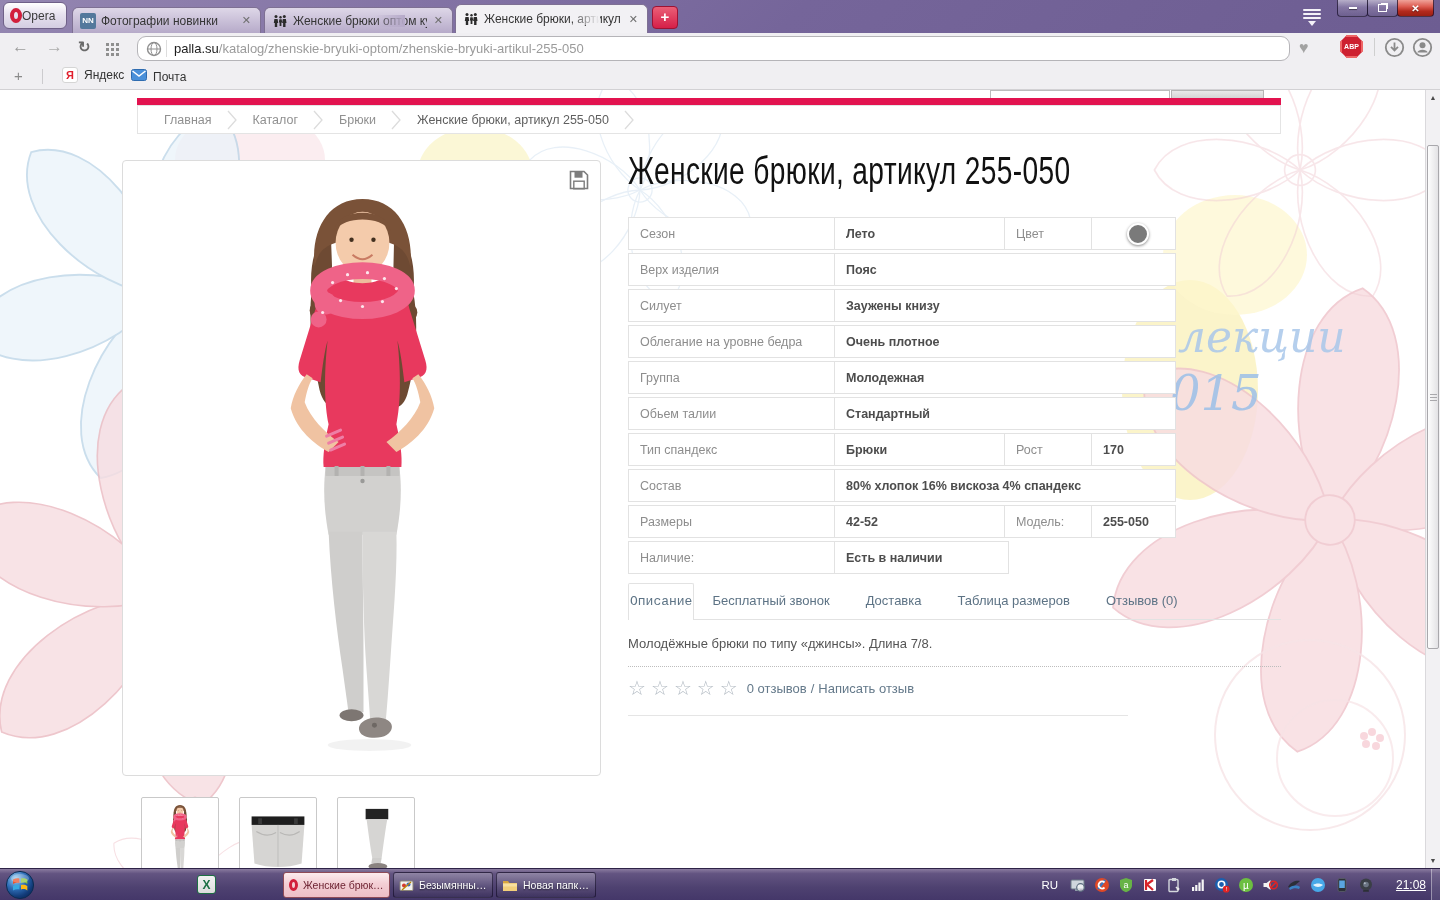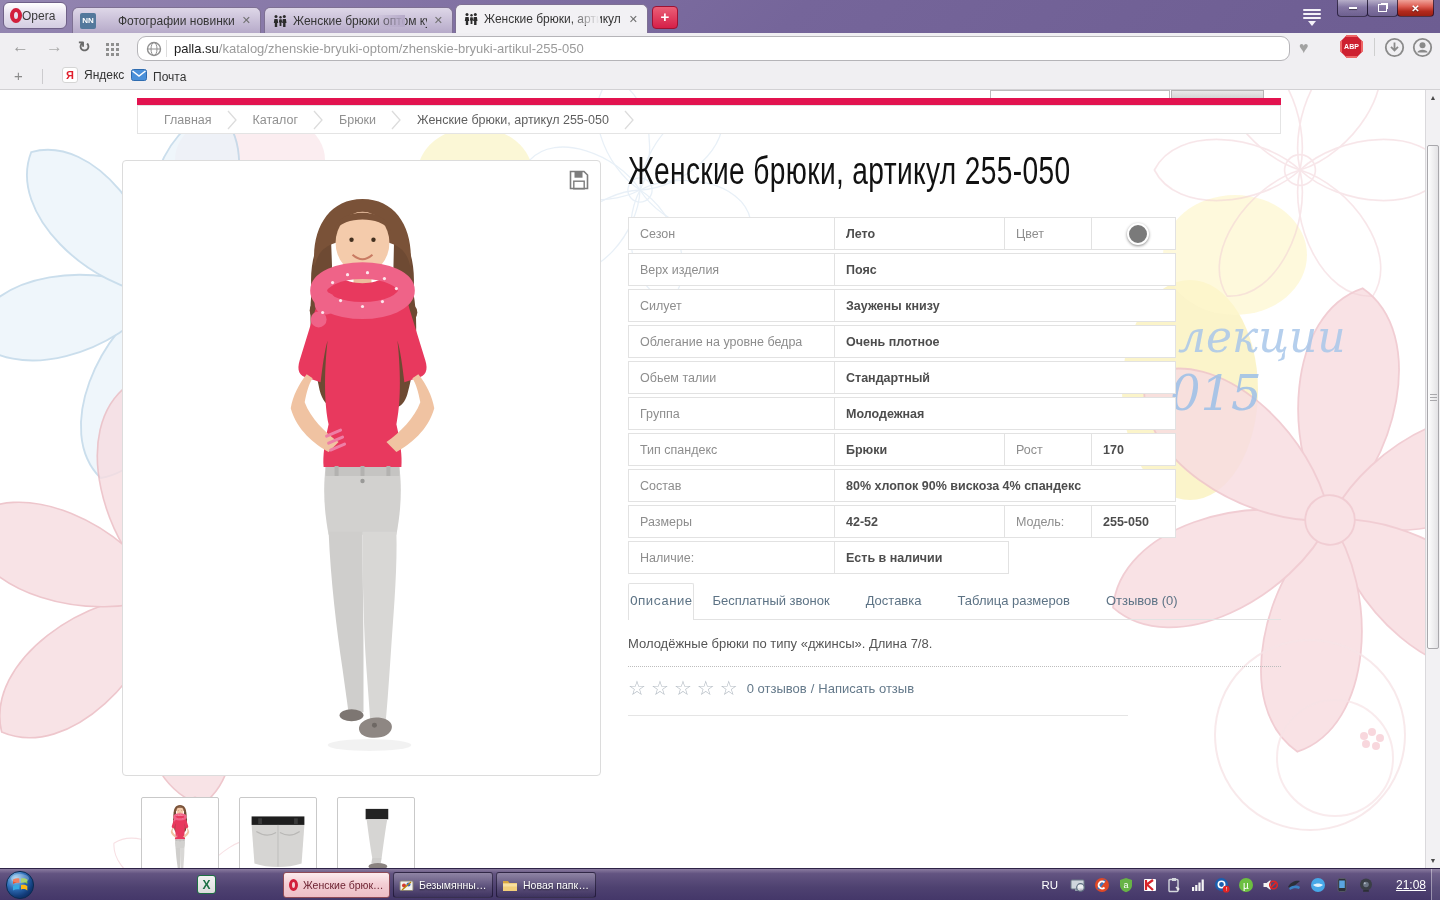--- a/index.html
+++ b/index.html
@@ -141,21 +141,21 @@
 </style>
 </head>
 <body>
 
 <div id="titlebar">
   <div id="opera-btn">
     <span class="o-ring"></span>
     <span>Opera</span>
   </div>
 
-  <div class="tab" style="left:72px;width:189px;text-align:right;">
+  <div class="tab" style="left:72px;width:189px;">
     <span class="fav fav-nn">NN</span>
     <span class="ttl">Фотографии новинки</span>
     <span class="close">✕</span>
   </div>
   <div class="tab" style="left:264px;width:189px;">
     <span class="fav">
       <svg width="14" height="14" viewBox="0 0 14 14">
           <g fill="#2b2b2b">
         <circle cx="3" cy="2.6" r="1.5"></circle>
             <path d="M1.4,5 h3.2 l.6,4 h-1 v4 h-2.4 v-4 h-1 z"></path>
@@ -432,36 +432,36 @@
     </div>
     <div class="sr">
       <div class="sl">Силует</div>
       <div class="sv wide">Заужены книзу</div>
     </div>
     <div class="sr">
       <div class="sl">Облегание на уровне бедра</div>
       <div class="sv wide">Очень плотное</div>
     </div>
     <div class="sr">
+      <div class="sl">Группа</div>
+      <div class="sv wide">Молодежная</div>
+    </div>
+    <div class="sr">
       <div class="sl">Обьем талии</div>
       <div class="sv wide">Стандартный</div>
-    </div>
-    <div class="sr">
-      <div class="sl">Группа</div>
-      <div class="sv wide">Молодежная</div>
     </div>
     <div class="sr">
       <div class="sl">Тип спандекс</div>
       <div class="sv">Брюки</div>
       <div class="sl2">Рост</div>
       <div class="sv2">170</div>
     </div>
     <div class="sr">
       <div class="sl">Состав</div>
-      <div class="sv wide">80% хлопок 90% вискоза 4% спандекс</div>
+      <div class="sv wide">80% хлопок 16% вискоза 4% спандекс</div>
     </div>
     <div class="sr">
       <div class="sl">Размеры</div>
       <div class="sv">42-52</div>
       <div class="sl2">Модель:</div>
       <div class="sv2">255-050</div>
     </div>
     <div class="sr" style="width:379px;">
       <div class="sl">Наличие:</div>
       <div class="sv">Есть в наличии</div>

